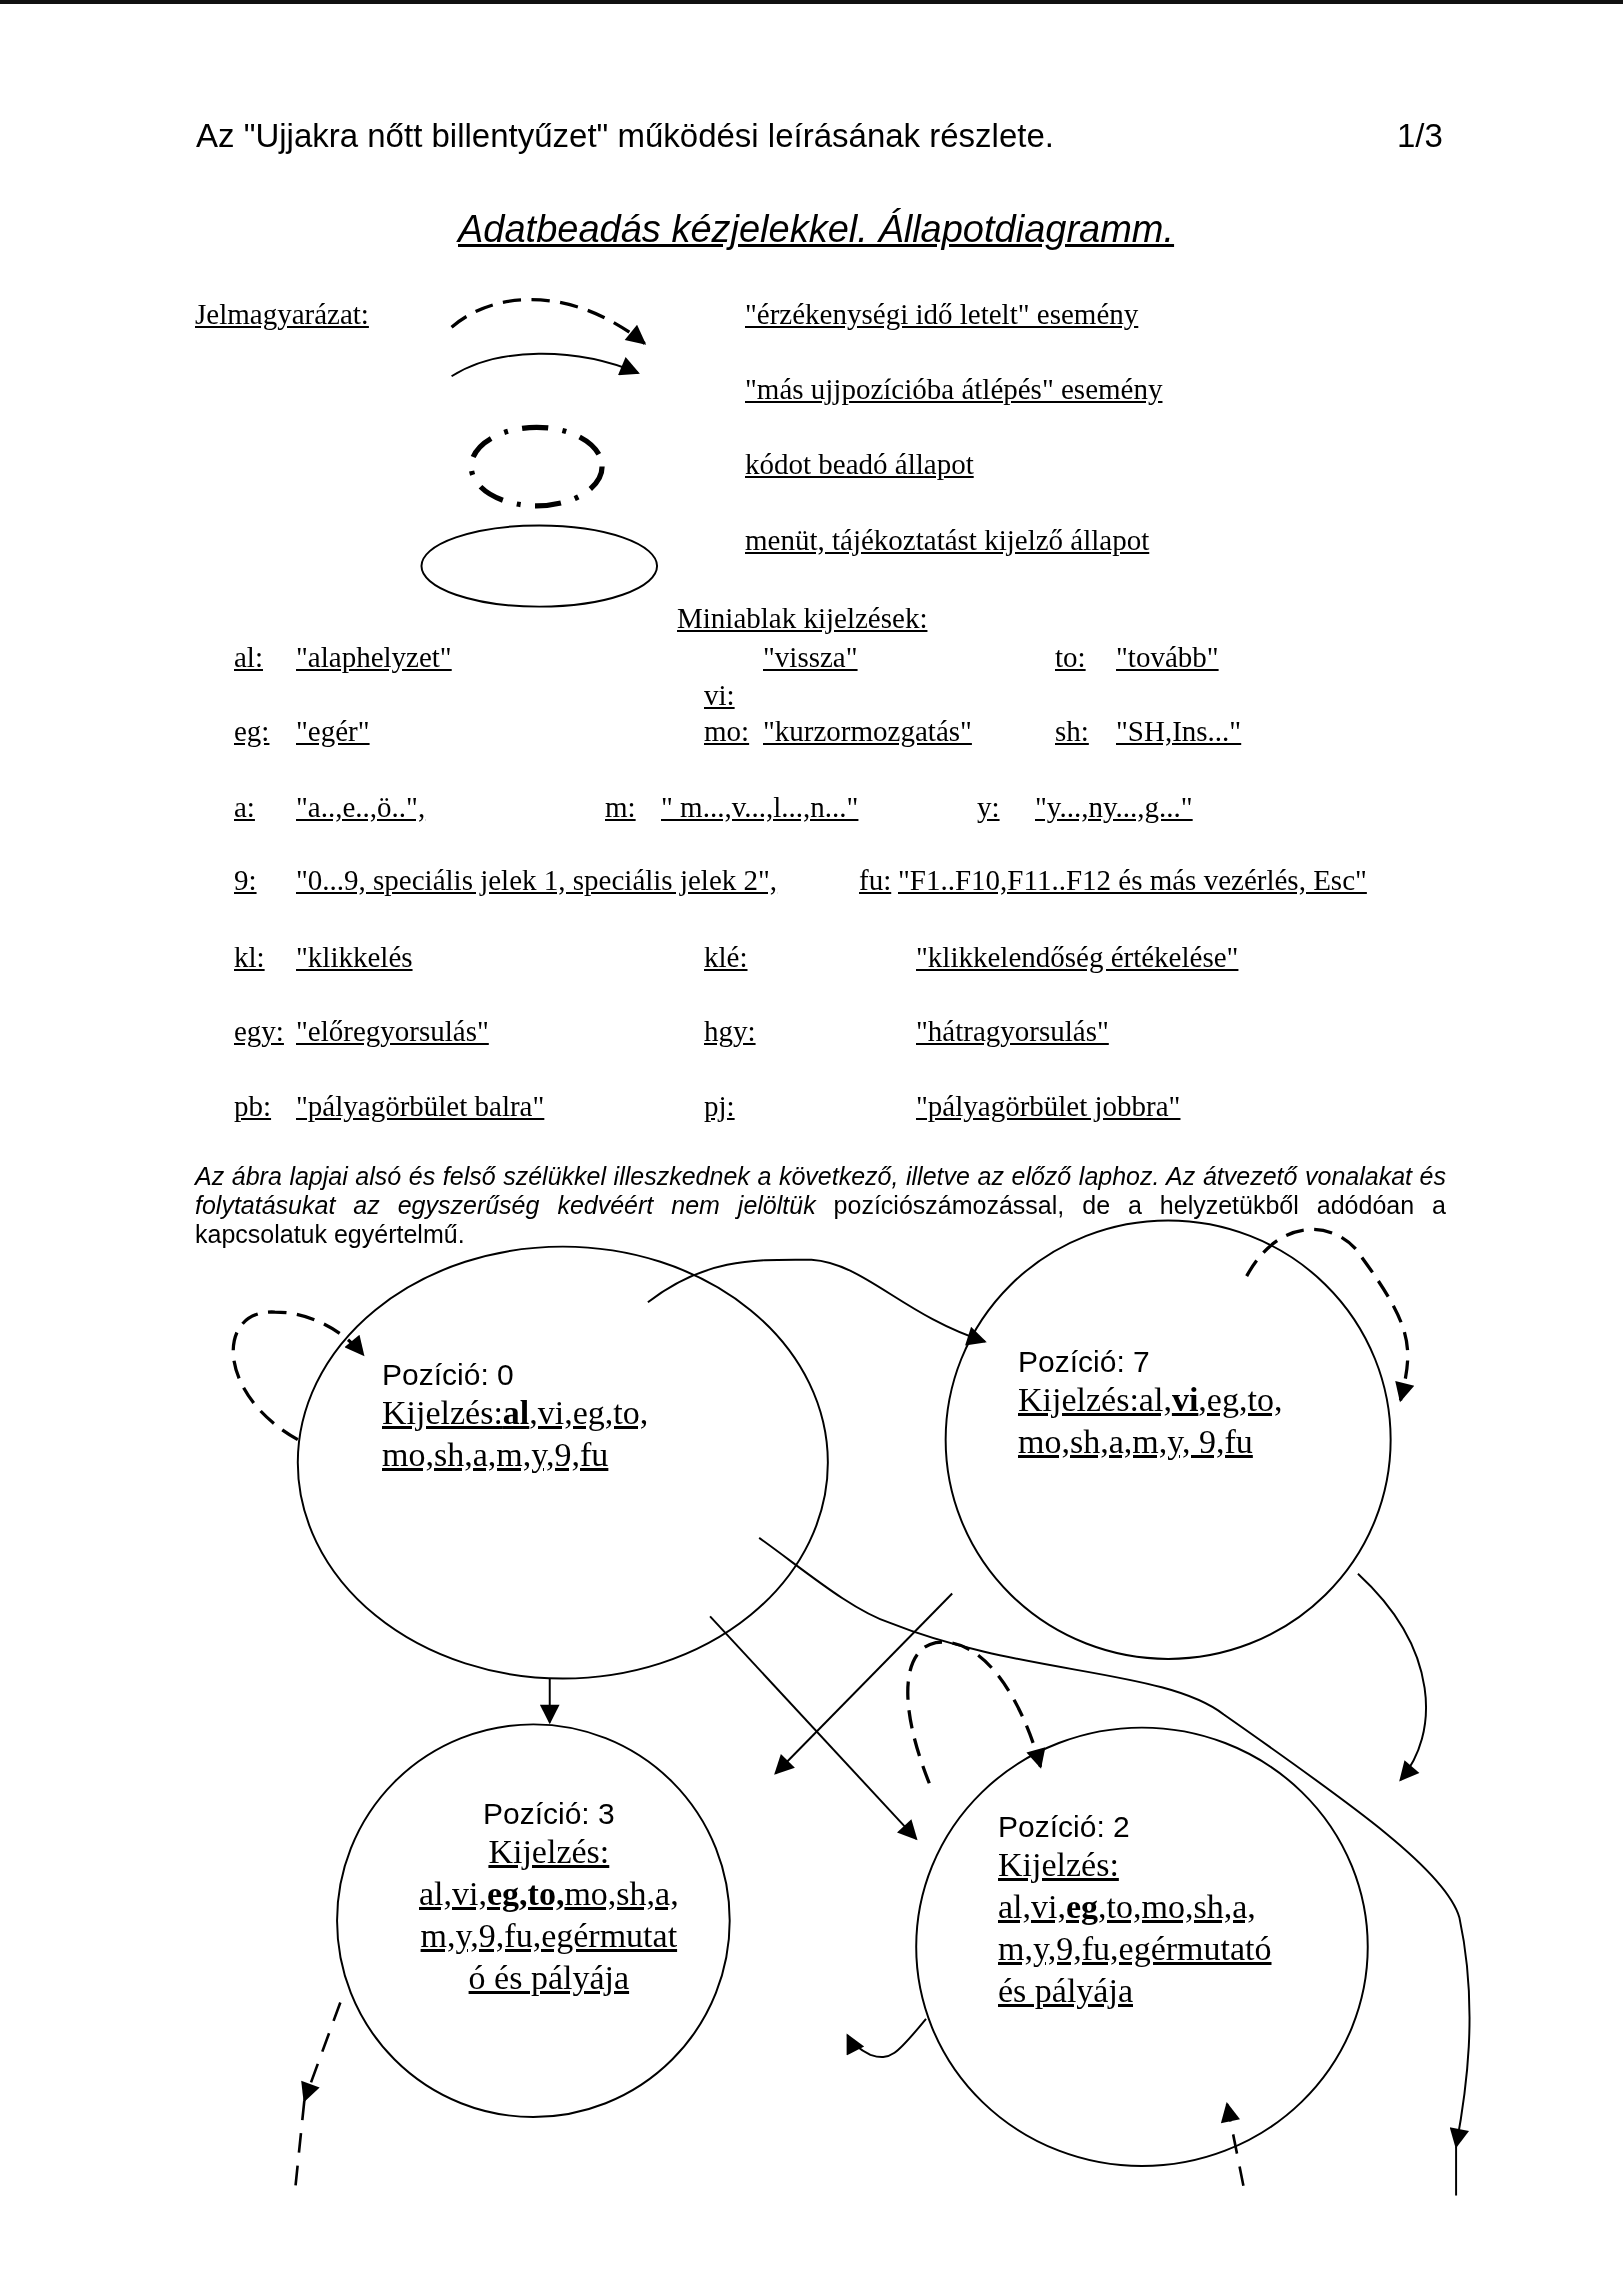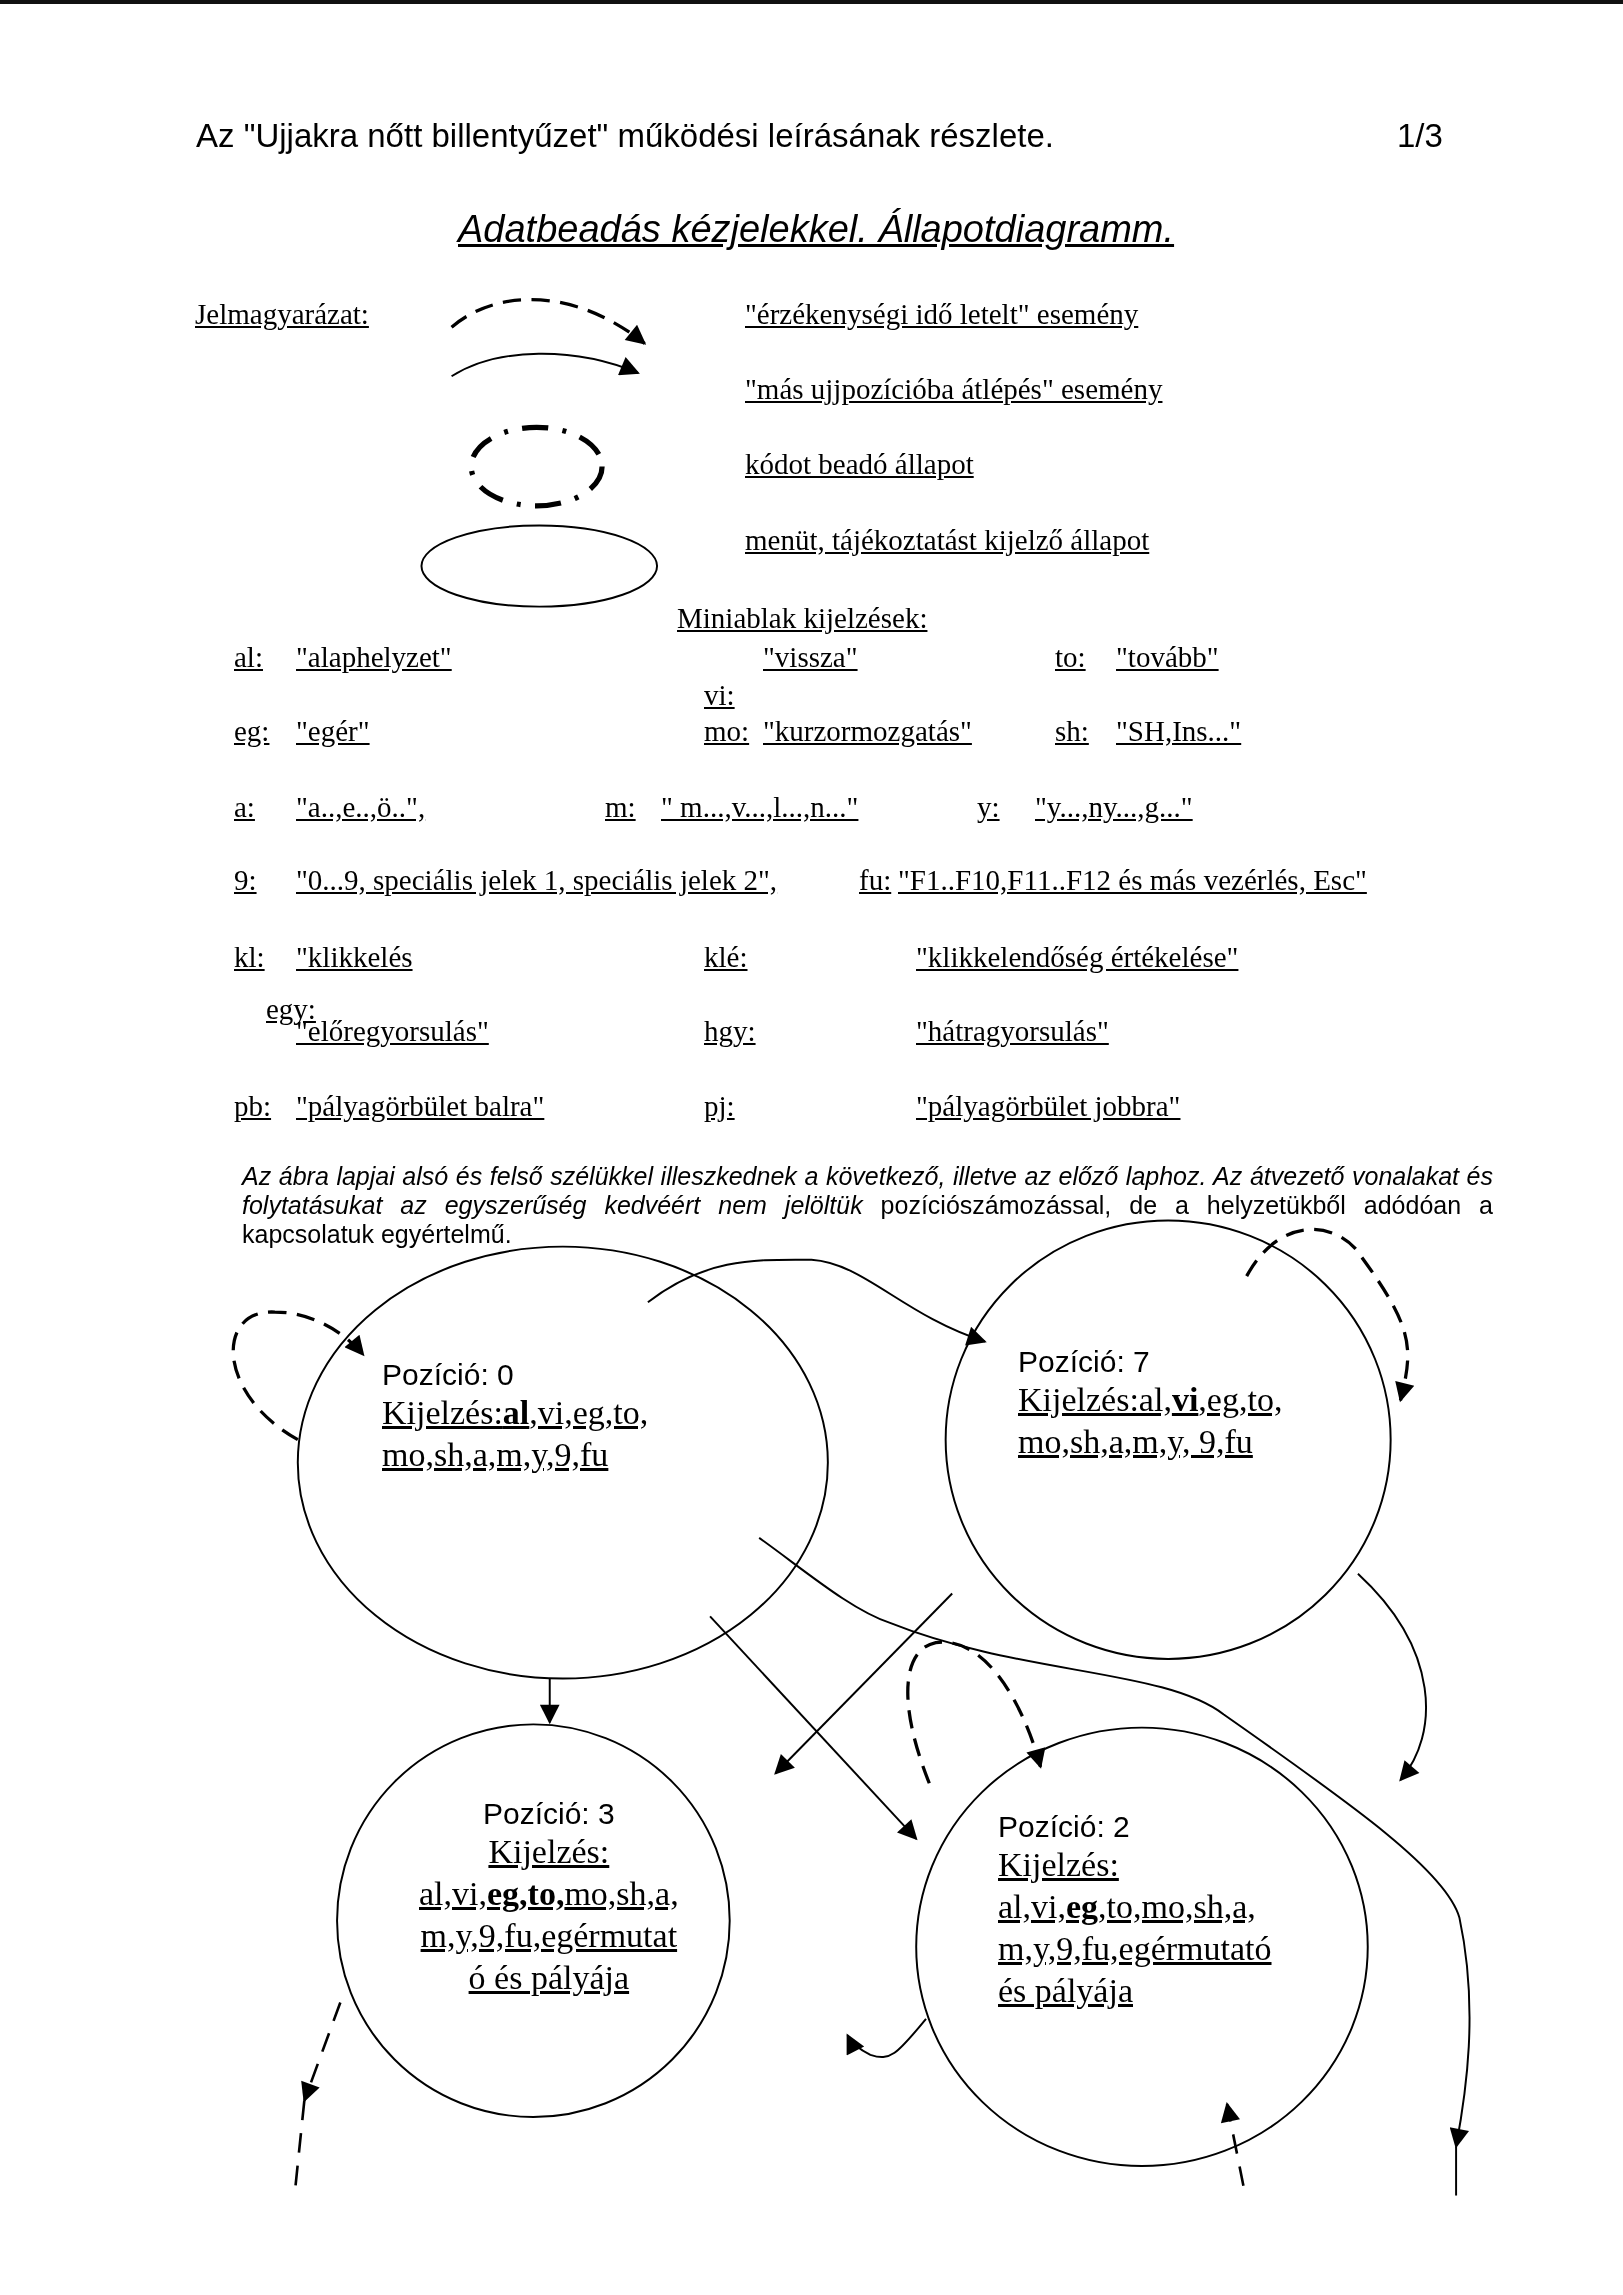--- a/index.html
+++ b/index.html
@@ -7,21 +7,21 @@
   .topbar { position:absolute; left:0; top:0; width:1623px; height:3.9px; background:#111; }
   .abs { position:absolute; white-space:nowrap; }
   .sans { font-family:"Liberation Sans", "DejaVu Sans", sans-serif; }
   .serif { font-family:"Liberation Serif", "DejaVu Serif", serif;text-decoration:underline; }
   .header-title { left:196px; top:117px; font-size:33px; }
   .header-page { left:1397px; top:117px; font-size:33px; }
   .main-title { left:458px; top:208px; font-size:38px; font-style:italic;text-decoration:underline; }
   .legend-heading { left:195px; top:298px; font-size:29px; }
   .legend-text { font-size:29px; left:745px; }
   .abbr { font-size:29px; }
-  .note { left:195px; top:1162px; width:1251px; font-size:25px; font-style:italic; line-height:29px; white-space:normal; text-align:justify;margin-left:47px; }
+  .note { left:195px; top:1162px; width:1251px; font-size:25px; font-style:italic; line-height:29px; white-space:normal; text-align:justify; }
   .note .upr { font-style:normal; }
   svg.diagram { position:absolute; left:0; top:0; }
   .state-title { font-size:30px; }
   .state-line { font-size:34px; line-height:42px; }
   b { font-weight:bold; }
 </style>
 </head>
 <body>
 
 <div class="topbar"></div>
@@ -109,21 +109,21 @@
 <div class="abs serif abbr" style="left:234px; top:864px;">9:</div>
 <div class="abs serif abbr" style="left:296px; top:864px;">"0...9, speciális jelek 1, speciális jelek 2",</div>
 <div class="abs serif abbr" style="left:859px; top:864px;">fu:</div>
 <div class="abs serif abbr" style="left:898px; top:864px;">"F1..F10,F11..F12 és más vezérlés, Esc"</div>
 
 <div class="abs serif abbr" style="left:234px; top:941px;">kl:</div>
 <div class="abs serif abbr" style="left:296px; top:941px;">"klikkelés</div>
 <div class="abs serif abbr" style="left:704px; top:941px;">klé:</div>
 <div class="abs serif abbr" style="left:916px; top:941px;">"klikkelendőség értékelése"</div>
 
-<div class="abs serif abbr" style="left:234px; top:993px;margin-left:32px;">egy:</div>
+<div class="abs serif abbr" style="left:234px; top:1015px;">egy:</div>
 <div class="abs serif abbr" style="left:296px; top:1015px;">"előregyorsulás"</div>
 <div class="abs serif abbr" style="left:704px; top:1015px;">hgy:</div>
 <div class="abs serif abbr" style="left:916px; top:1015px;">"hátragyorsulás"</div>
 
 <div class="abs serif abbr" style="left:234px; top:1090px;">pb:</div>
 <div class="abs serif abbr" style="left:296px; top:1090px;">"pályagörbület balra"</div>
 <div class="abs serif abbr" style="left:704px; top:1090px;">pj:</div>
 <div class="abs serif abbr" style="left:916px; top:1090px;">"pályagörbület jobbra"</div>
 
 <div class="abs sans note">

